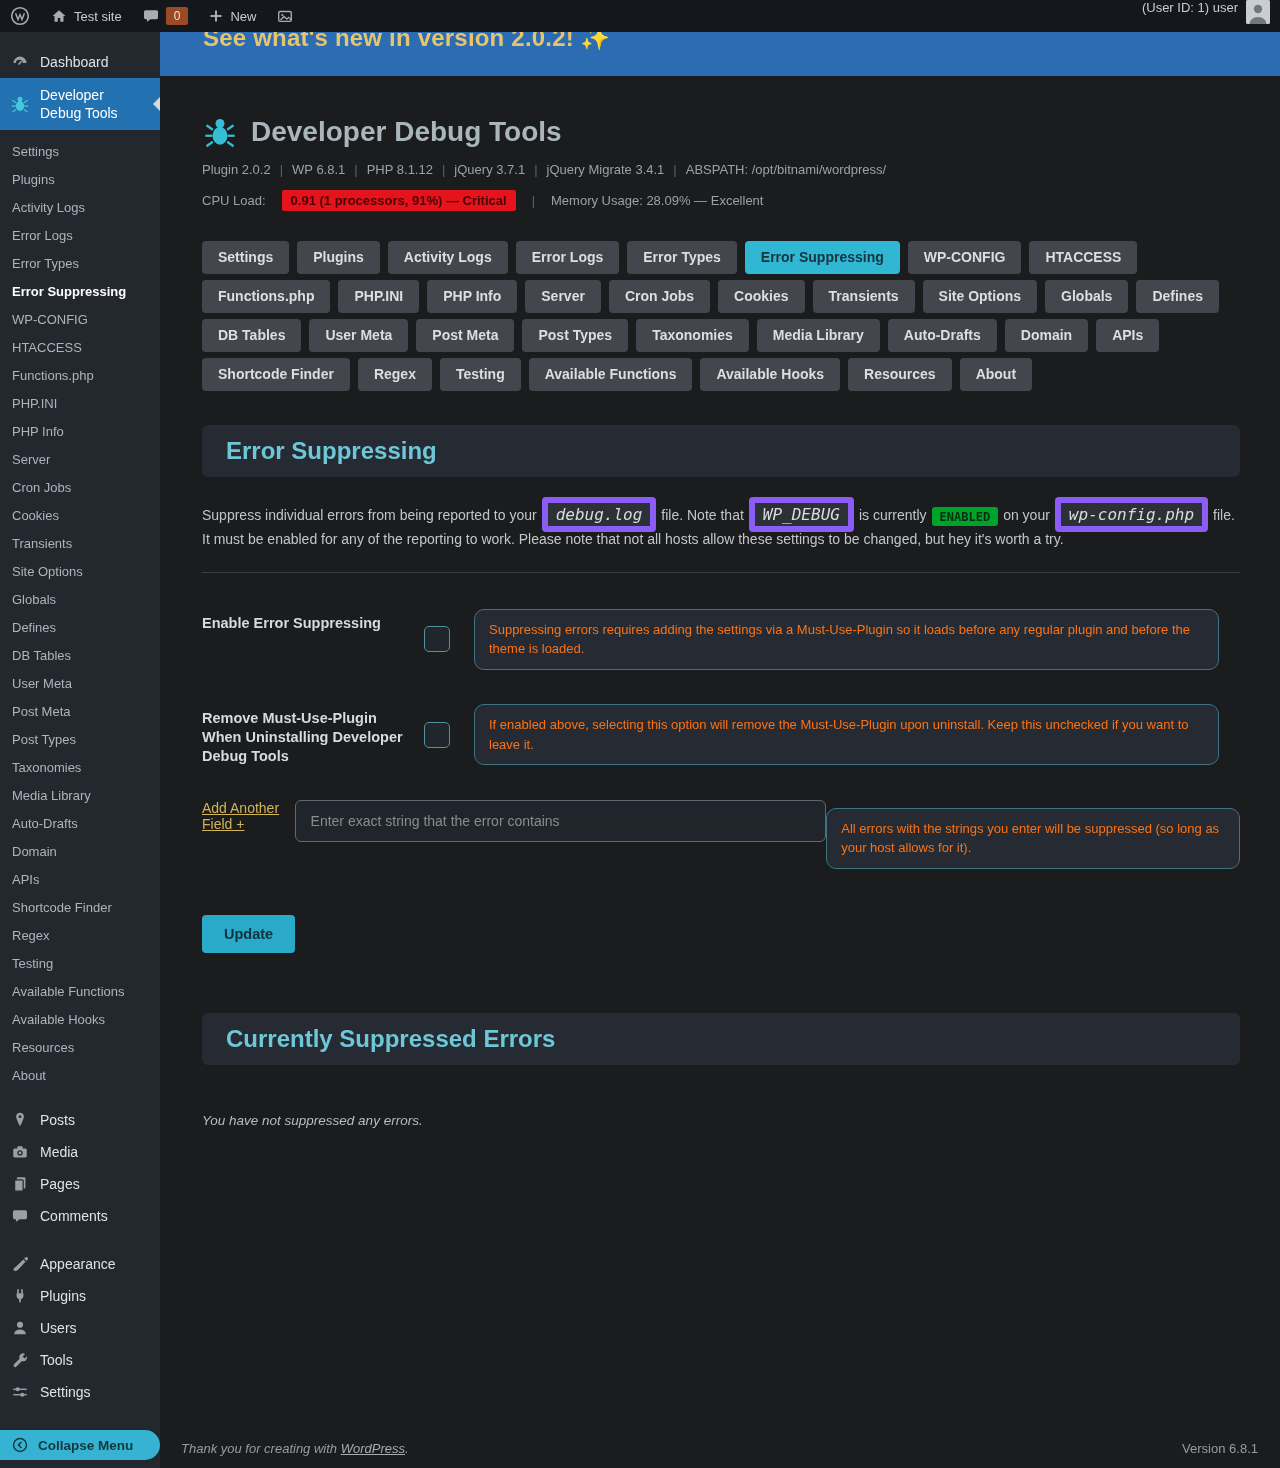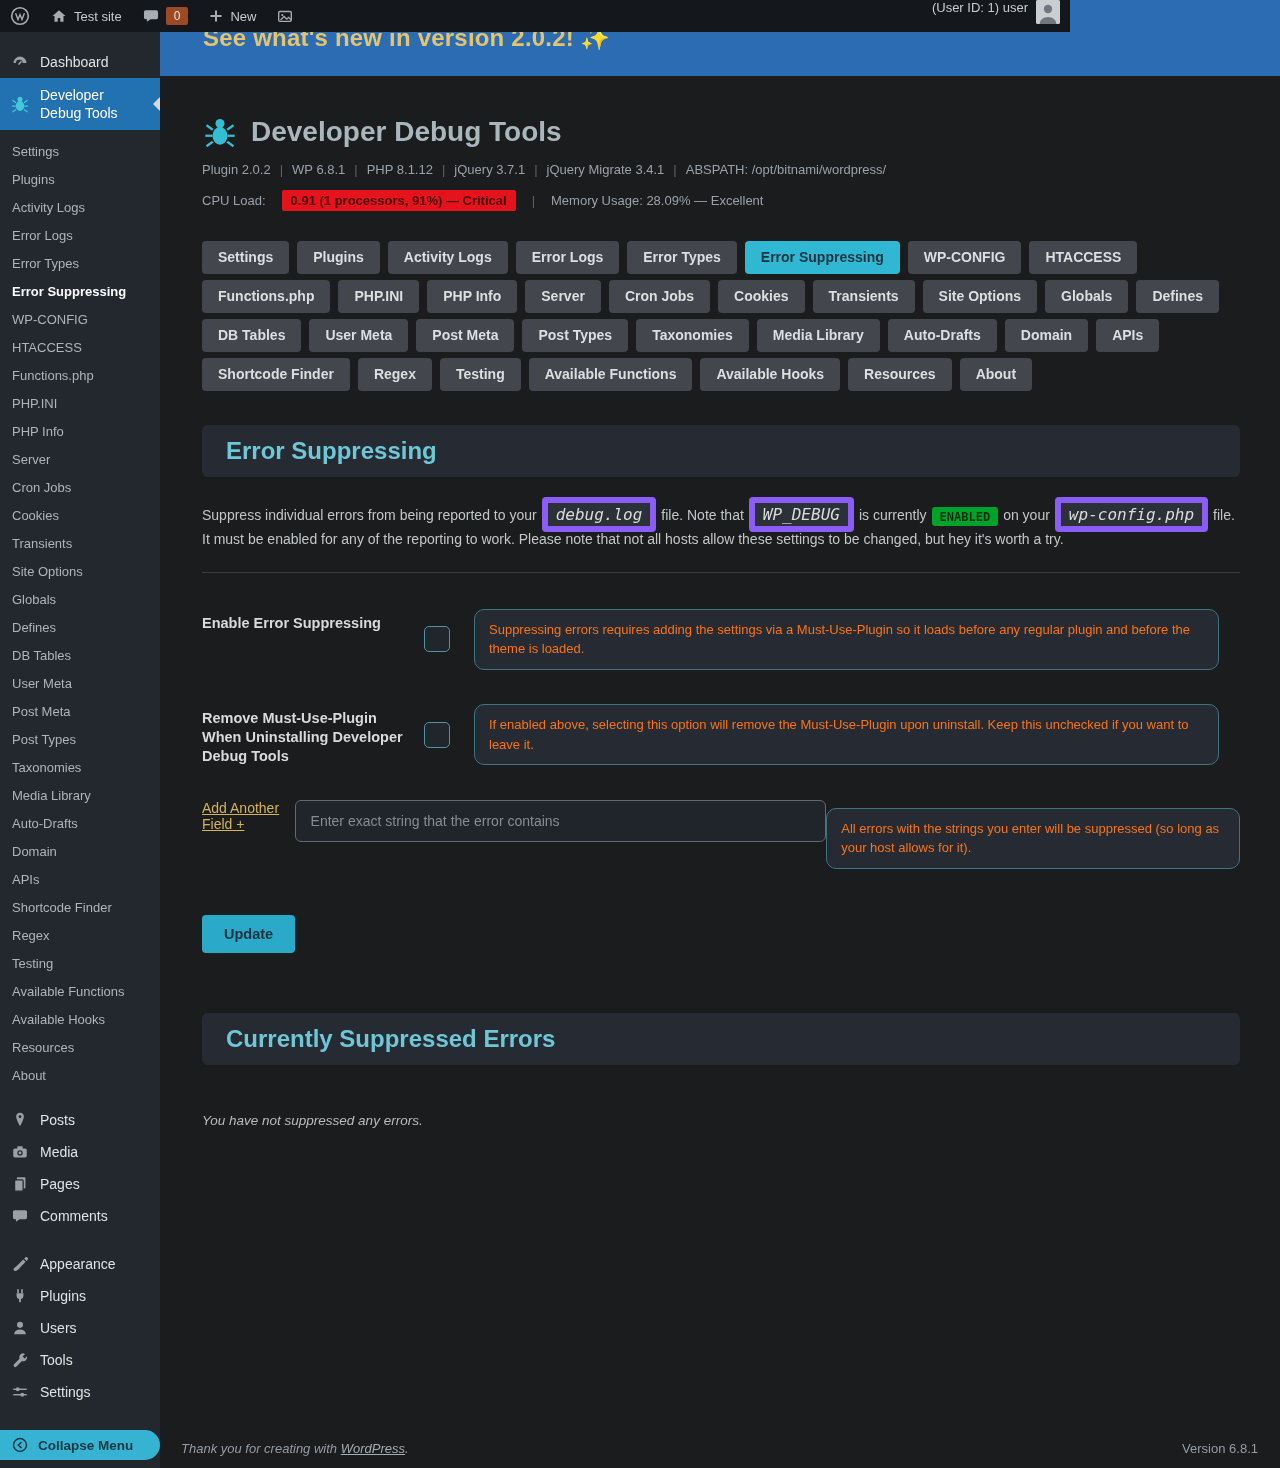--- a/index.html
+++ b/index.html
@@ -1,21 +1,21 @@
 <!DOCTYPE html>
 <html><head>
 <meta charset="utf-8">
 <style>
   * { margin:0; padding:0; box-sizing:border-box; }
   html,body { width:1280px; height:1468px; }
   body { font-family:"Liberation Sans",sans-serif; background:#1b1c1d; color:#c3c7ca; position:relative; overflow:hidden; }
   svg { display:block; }
 
   
-  .admin-bar { position:absolute; top:0; left:0; width:1070px; height:32px; background:#14181c; display:flex; align-items:stretch; justify-content:space-between; color:#c7ccd1; font-size:13px; z-index:50; }
+  .admin-bar { position:absolute; top:0; left:0; width:1280px; height:32px; background:#14181c; display:flex; align-items:stretch; justify-content:space-between; color:#c7ccd1; font-size:13px; z-index:50; }
   .ab-left,.ab-right { display:flex; align-items:stretch; }
   .ab-item { display:flex; align-items:center; gap:6px; padding:0 10px; cursor:pointer; }
   .ab-icon { display:inline-flex; color:#a7adb2; }
   .ab-badge { background:#9c4a23; color:#e9e5e0; padding:2px 8px; font-size:12px; border-radius:2px; }
   .ab-right { align-items:flex-start; padding-right:10px; gap:8px; }
   .avatar { width:24px; height:24px; border-radius:2px; overflow:hidden; display:inline-flex; background:#c9ced2; }
 
   
   .sidebar { position:absolute; top:32px; left:0; width:160px; bottom:0; background:#23282f; font-size:14px; color:#c9ced3; padding-top:14px; }
   .menu-item { display:flex; align-items:center; gap:10px; padding:7px 8px 7px 10px; cursor:pointer; color:#dfe2e4; line-height:18px; }

